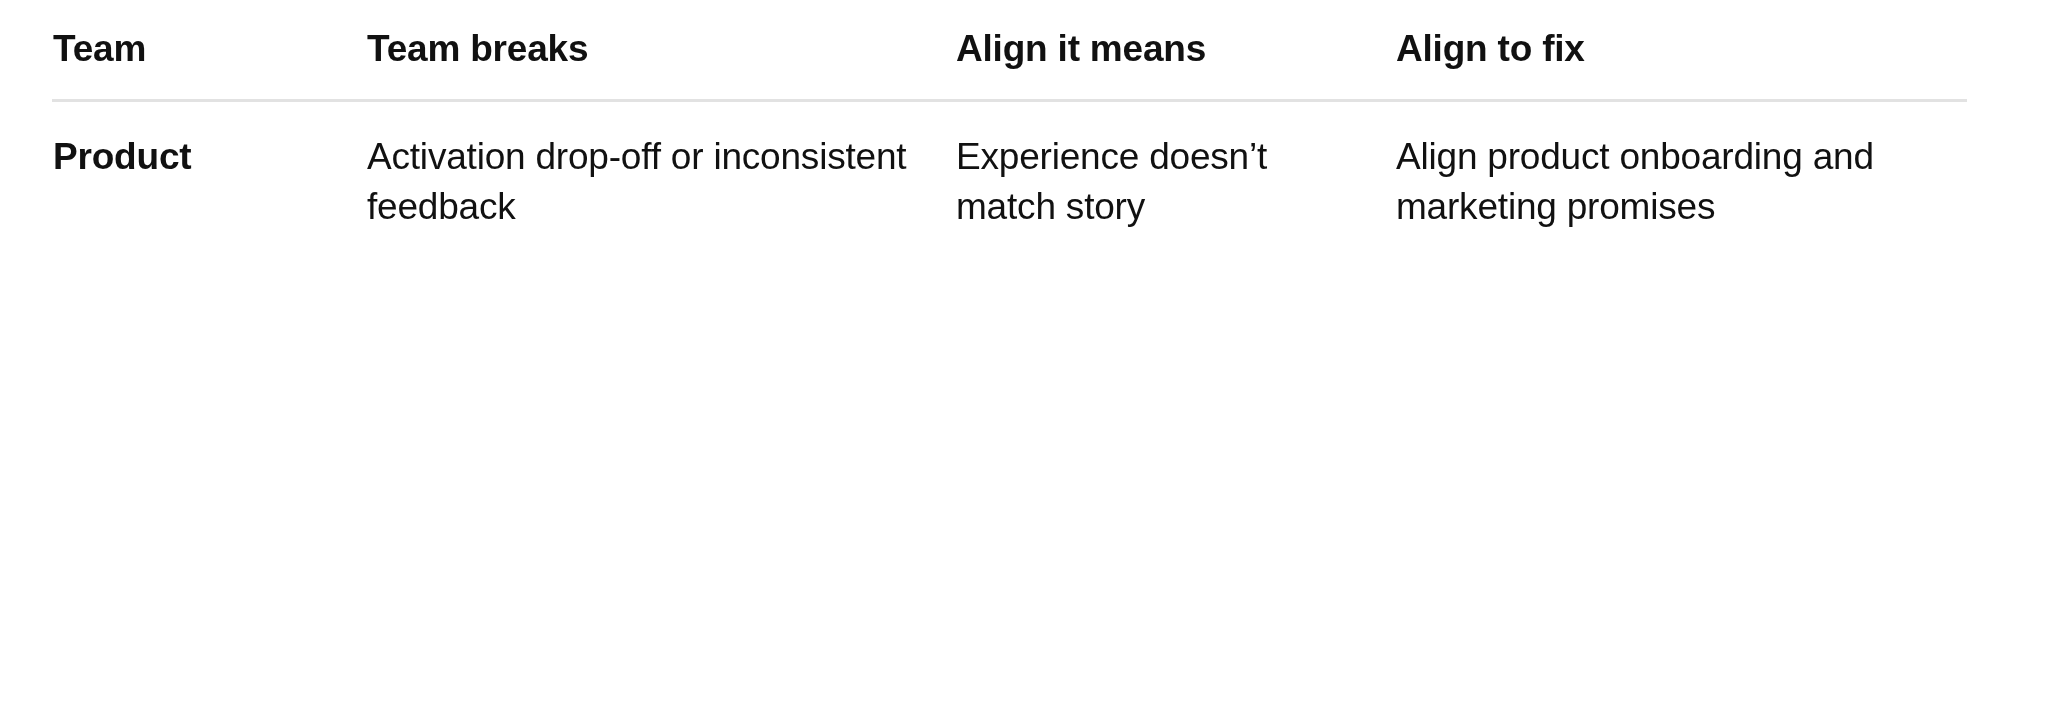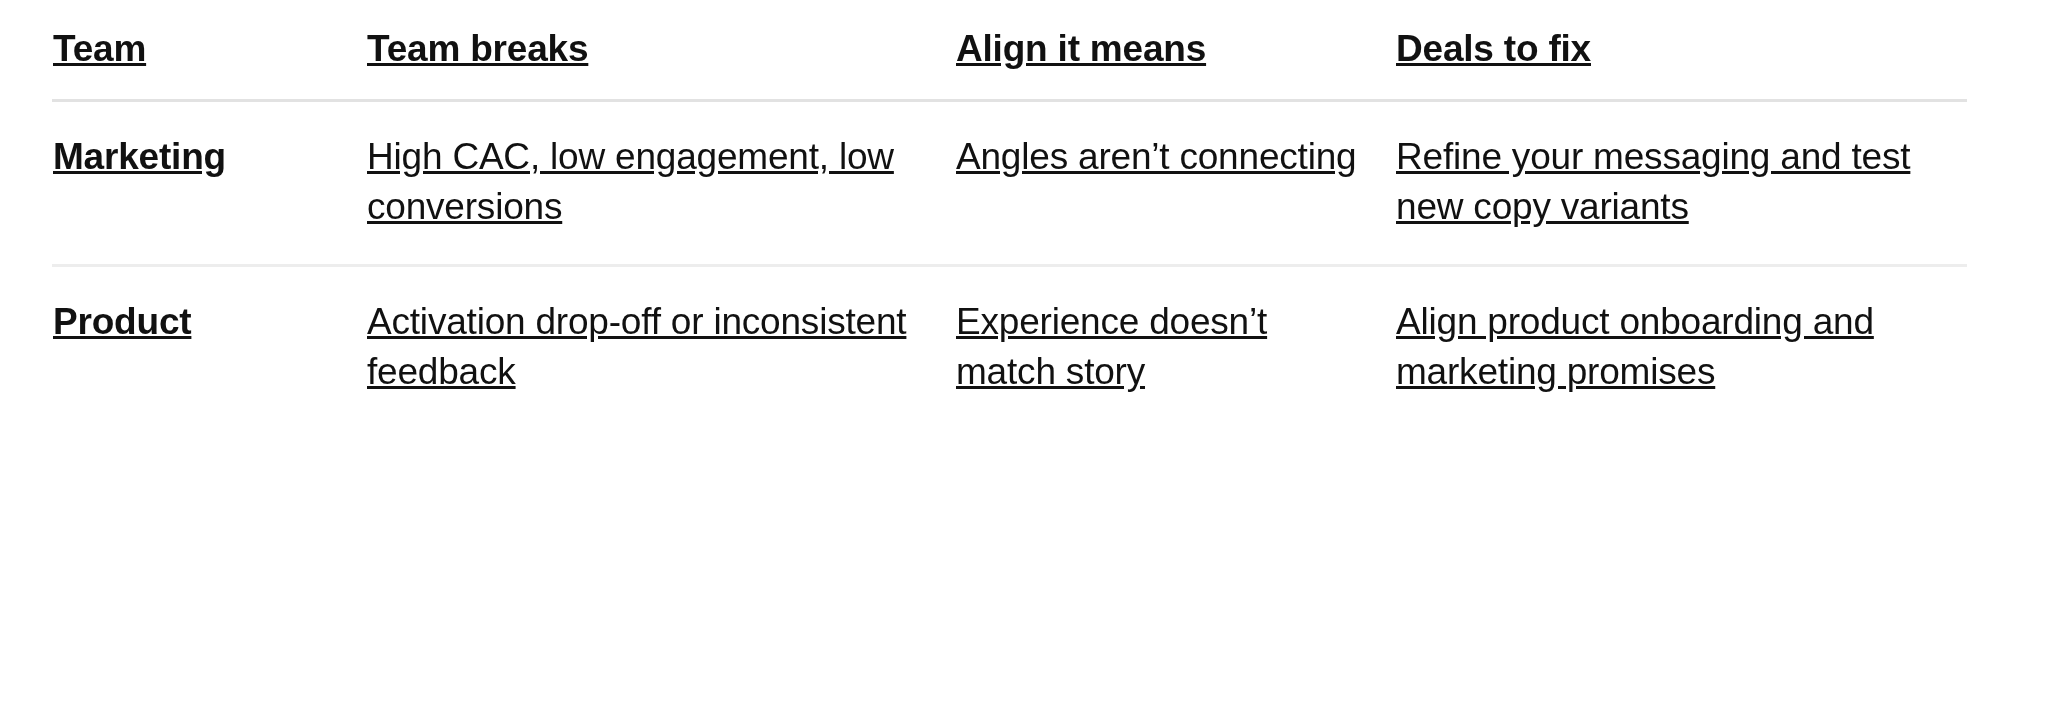--- a/index.html
+++ b/index.html
@@ -11,21 +11,20 @@
     width: 2048px;
     height: 706px;
     font-family: "Liberation Sans", sans-serif;
     color: #111111;
     overflow: hidden;
   }
   .table-wrap {
     box-sizing: border-box;
     width: 1660px;
     padding: 0 81px 0 52px;
-    text-decoration: underline;
   }
   table.comparison-table {
     width: 1915px;
     border-collapse: collapse;
     table-layout: fixed;
   }
   col.c-team       { width: 315px; }
   col.c-breaks     { width: 589px; }
   col.c-means      { width: 440px; }
   col.c-fix        { width: 571px; }
@@ -71,38 +70,24 @@
       <col class="c-team">
       <col class="c-breaks">
       <col class="c-means">
       <col class="c-fix">
     </colgroup>
     <thead>
       <tr>
         <th>Team</th>
         <th>Team breaks</th>
         <th>Align it means</th>
-        <th>Deals to fix</th>
+        <th>Align to fix</th>
       </tr>
     </thead>
     <tbody>
-      <tr>
-        <td class="team-cell">
-          <span class="cell-text">Marketing</span>
-        </td>
-        <td>
-          <span class="cell-text">High CAC, low engagement, low conversions</span>
-        </td>
-        <td>
-          <span class="cell-text">Angles aren’t connecting</span>
-        </td>
-        <td>
-          <span class="cell-text">Refine your messaging and test new copy variants</span>
-        </td>
-      </tr>
       <tr>
         <td class="team-cell">
           <span class="cell-text">Product</span>
         </td>
         <td>
           <span class="cell-text">Activation drop-off or inconsistent feedback</span>
         </td>
         <td>
           <span class="cell-text">Experience doesn’t match story</span>
         </td>

